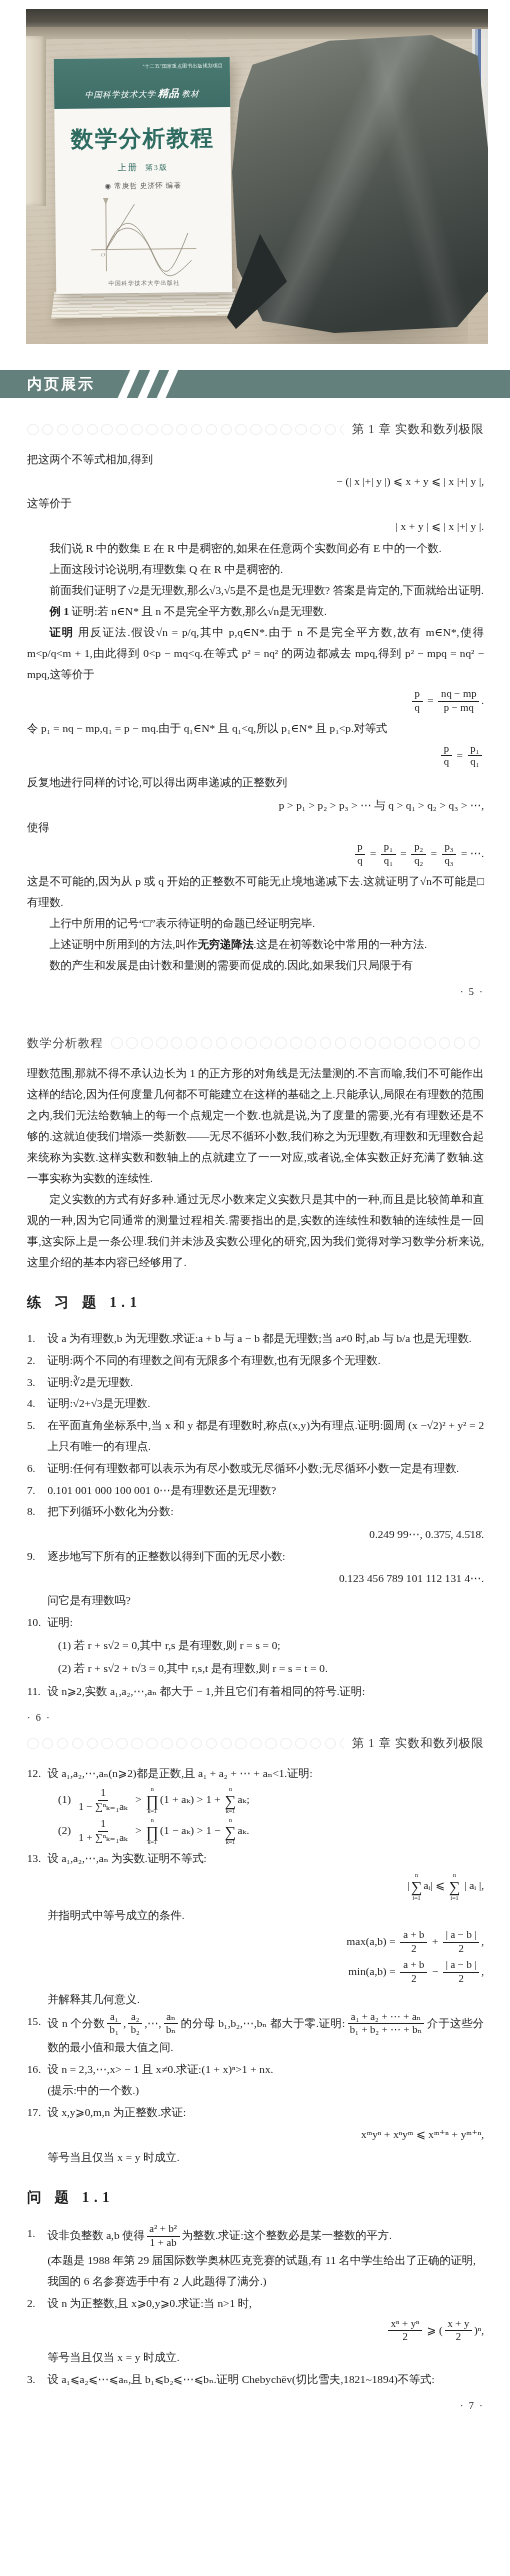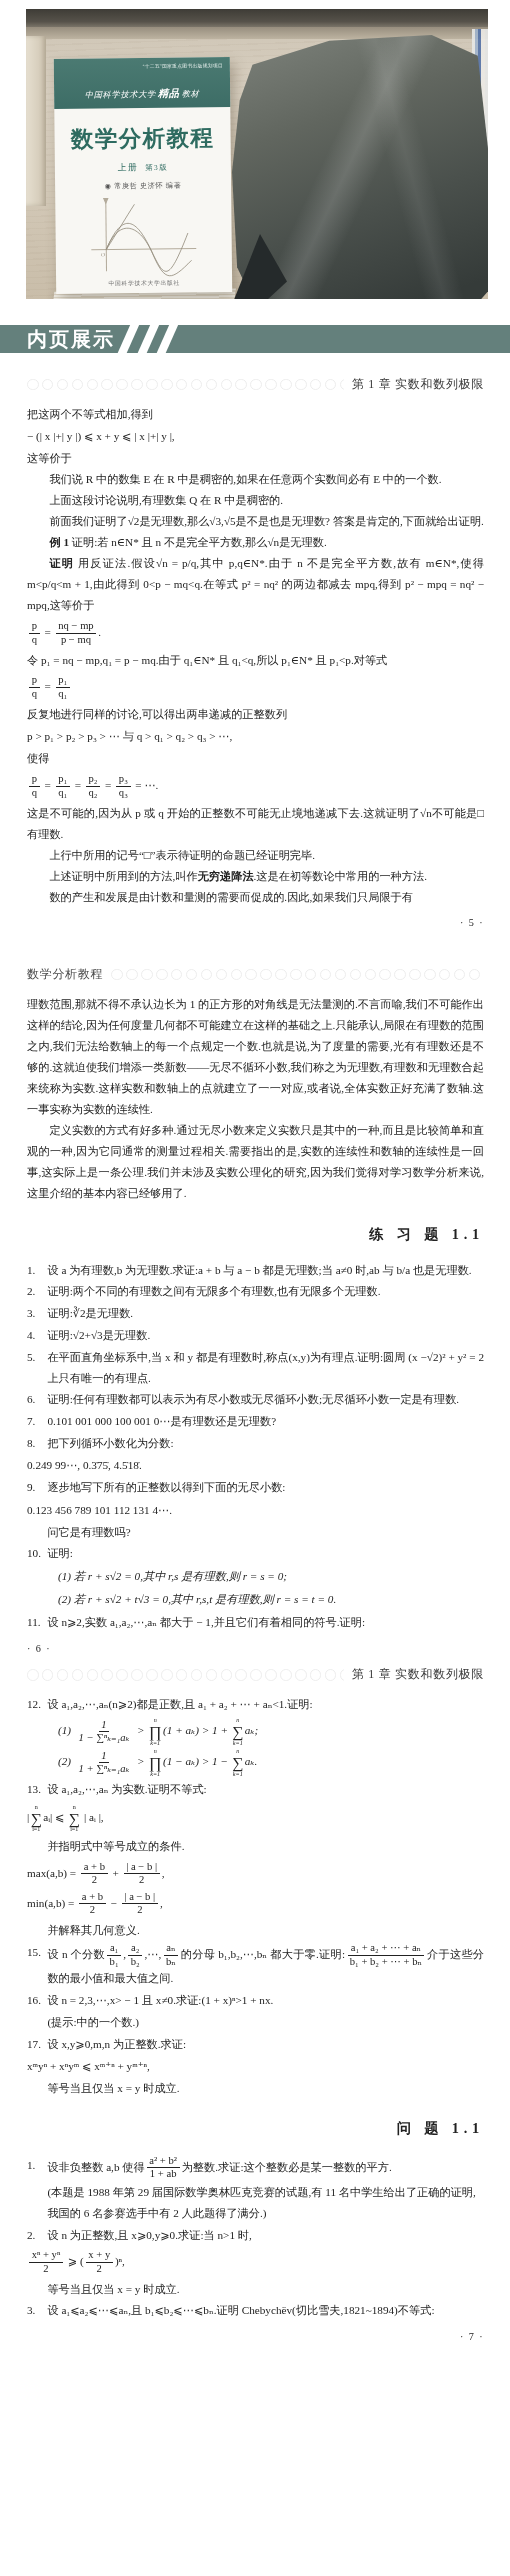--- a/index.html
+++ b/index.html
@@ -1,21 +1,21 @@
 <!DOCTYPE html>
 <html style="font-size:11px"><head>
 <meta charset="utf-8">
 <style>
   html,body{margin:0;padding:0;}
   body{width:511px;height:2576px;overflow:hidden;background:#ffffff;
        font-family:"Liberation Serif","DejaVu Serif",serif;color:#222;}
 
   
   .hero-wrap{padding:8.9px 23px 0 26px;}
-  .photo{position:relative;width:462px;height:290px;overflow:hidden;
+  .photo{position:relative;width:462px;height:335px;overflow:hidden;
          background:linear-gradient(180deg,#cdc4b4 0%,#d8cfc0 30%,#d3c9b8 60%,#c9bda9 100%);}
   .shelf-top{position:absolute;left:0;top:0;width:100%;height:17.7px;
              background:linear-gradient(180deg,#3e3c36,#56524a 70%,#7a7468);}
   .shelf-back{position:absolute;left:0;top:17.7px;width:100%;height:12.3px;
               background:linear-gradient(180deg,#978e7e,#bdb3a1);}
   .cabinet-left{position:absolute;left:0;top:27px;width:20.4px;height:170px;
                 background:linear-gradient(90deg,#e6dfd0,#cfc5b2);box-shadow:inset -2.7px 0 4.1px rgba(90,80,60,.25);}
   .right-items{position:absolute;right:0;top:20.4px;width:16.3px;height:160px;
                background:repeating-linear-gradient(90deg,#e6e7e6 0 3.4px,#9fb3cc 3.4px 6.1px,#5472a8 6.1px 8.9px,#eceae6 8.9px 13px);
                opacity:.9;}
@@ -52,39 +52,39 @@
           clip-path:polygon(8% 10%,38% 2%,78% 0%,96% 7%,100% 38%,100% 86%,88% 98%,40% 100%,12% 96%,2% 78%,0% 46%,3% 22%);}
   .parcel:after{content:"";position:absolute;inset:0;
           background:linear-gradient(115deg,transparent 38%,rgba(255,255,255,.15) 45%,transparent 53%),
                      linear-gradient(75deg,transparent 60%,rgba(255,255,255,.08) 66%,transparent 72%);}
   .parcel-fold{position:absolute;left:201px;top:225px;width:60px;height:95px;background:#252a2b;
                clip-path:polygon(55% 0,100% 50%,15% 100%,0 88%);}
 
   
   .band{position:relative;margin-top:26px;height:28px;background:#64807c;overflow:hidden;}
   .band-title{color:#fff;font-family:"Liberation Sans","DejaVu Sans",sans-serif;
-              font-size:20px;font-weight:700;letter-spacing:2px;line-height:28px;padding-left:27px;}
+              font-size:15px;font-weight:700;letter-spacing:2px;line-height:28px;padding-left:27px;}
   .stripe{position:absolute;top:-6.8px;bottom:-6.8px;width:8.9px;background:#fff;transform:skewX(-24deg);}
   .s1{left:124px;}.s2{left:144px;}.s3{left:163px;}
 
   
   main{padding:23px 27px 0 27px;}
   .page-header{display:flex;align-items:center;margin-bottom:11px;}
   .circles{display:flex;gap:3.4px;flex:1;overflow:hidden;align-items:center;}
   .circle{width:9.5px;height:9.5px;border:1.4px solid #ededed;border-radius:50%;flex:none;}
   .hdr-title{font-size:12px;color:#3a3a3a;letter-spacing:0.7px;white-space:nowrap;}
   .hdr-right .hdr-title{margin-left:8.2px;}
   .hdr-left .hdr-title{margin-right:8.2px;color:#4a4a4a;}
   .para{font-size:11.2px;line-height:21px;text-align:justify;}
   .indent{text-indent:2em;}
-  .formula{font-size:11.2px;text-align:left;margin:3.4px 0;line-height:1.5;}
-  .sec-heading{text-align:right;font-size:14.3px;font-weight:600;letter-spacing:4.8px;margin:20.4px 0 16.3px;}
+  .formula{font-size:11.2px;text-align:right;margin:3.4px 0;line-height:1.5;}
+  .sec-heading{text-align:left;font-size:14.3px;font-weight:600;letter-spacing:4.8px;margin:20.4px 0 16.3px;}
   .list-item{position:relative;padding-left:20.4px;font-size:11.2px;line-height:21px;text-align:justify;margin:0.7px 0;}
   .list-item .num{position:absolute;left:0;top:0;}
-  .sub-item{padding-left:31px;font-size:11.2px;line-height:21px;margin:2px 0;font-style:italic;}
+  .sub-item{padding-left:31px;font-size:11.2px;line-height:21px;margin:2px 0;}
   .cont-line{padding-left:20.4px;font-size:11.2px;line-height:21px;}
   .page-num{font-size:10.2px;letter-spacing:1.4px;margin-top:9.5px;}
   .pn-right{text-align:right;}
   .pn-left{text-align:left;}
   .pg-b{margin-top:38px;}
   .pg-c{margin-top:12.3px;}
   .qed{float:right;}
   .frac{display:inline-flex;flex-direction:column;align-items:center;vertical-align:middle;
         margin:0 2px;line-height:1.2;font-size:10.6px;}
   .frac .fn{border-bottom:0.7px solid #222;padding:0 2.7px;}
@@ -175,20 +175,21 @@
           <span class="circle"></span>
           <span class="circle"></span>
           <span class="circle"></span>
           <span class="circle"></span>
         </div>
         <span class="hdr-title">第 1 章   实数和数列极限</span>
       </div>
       <div class="para"><span>把这两个不等式相加,得到</span></div>
       <div class="formula"><span>− (| x |+| y |) ⩽ x + y ⩽ | x |+| y |,</span></div>
       <div class="para"><span>这等价于</span></div>
+      <div class="formula"><span>| x + y | ⩽ | x |+| y |.</span></div>
       <div class="para indent"><span>我们说 R 中的数集 E 在 R 中是稠密的,如果在任意两个实数间必有 E 中的一个数.</span></div>
       <div class="para indent"><span>上面这段讨论说明,有理数集 Q 在 R 中是稠密的.</span></div>
       <div class="para indent"><span>前面我们证明了√2是无理数,那么√3,√5是不是也是无理数? 答案是肯定的,下面就给出证明.</span></div>
       <div class="para indent"><b>例 1</b><span>  证明:若 n∈N* 且 n 不是完全平方数,那么√n是无理数.</span></div>
       <div class="para indent"><b>证明</b><span>  用反证法.假设√n = p/q,其中 p,q∈N*.由于 n 不是完全平方数,故有 m∈N*,使得 m&lt;p/q&lt;m + 1,由此得到 0&lt;p − mq&lt;q.在等式 p² = nq² 的两边都减去 mpq,得到 p² − mpq = nq² − mpq,这等价于</span></div>
       <div class="formula"><span class="frac">
           <span class="fn">p</span>
           <span class="fd">q</span>
         </span><span> = </span><span class="frac">
           <span class="fn">nq − mp</span>

